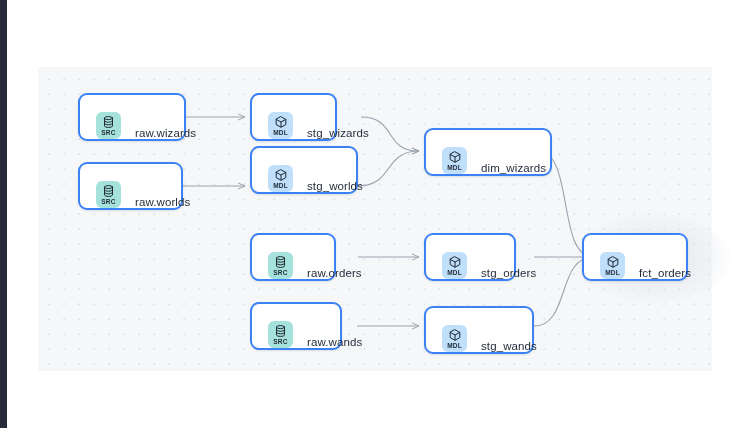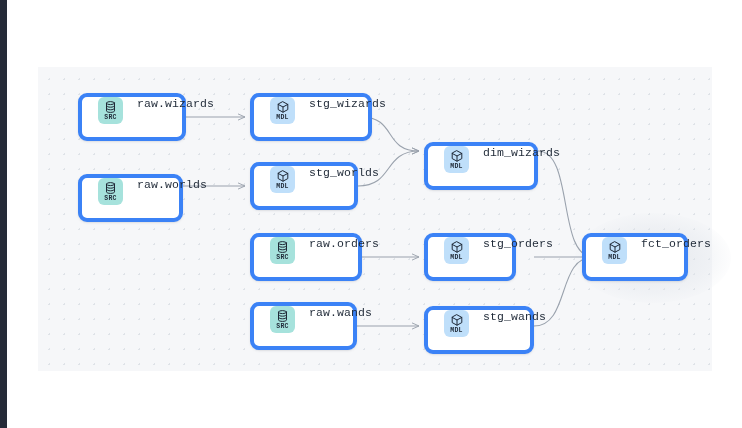--- a/index.html
+++ b/index.html
@@ -46,28 +46,27 @@
     border-radius: 50%;
     background: radial-gradient(ellipse at center,
                 rgba(218,222,229,0.62) 0%,
                 rgba(226,230,236,0.34) 52%,
                 rgba(246,247,249,0) 76%);
     pointer-events: none;
   }
   .node {
     position: absolute;
     display: flex;
-    align-items: flex-start;
+    align-items: flex-end;
     background: #ffffff;
-    border: 4px solid #3b82f6;
+    border: 2px solid #3b82f6;
     border-radius: 9px;
     box-shadow: 0 1px 3px rgba(26,32,44,0.07), 0 1px 1px rgba(26,32,44,0.04);
     padding-left: 16px;
     cursor: pointer;
-    font-family: Liberation Mono, monospace;
   }
   .badge {
     flex: 0 0 auto;
     width: 25px; height: 27px;
     border-radius: 6px;
     display: flex;
     flex-direction: column;
     align-items: center;
     justify-content: center;
     gap: 0px;
@@ -127,68 +126,68 @@
           <svg width="11" height="12" viewBox="0 0 11 12" fill="none" stroke="#1f2937" stroke-width="1" stroke-linecap="round" stroke-linejoin="round">
             <ellipse cx="5.5" cy="2.1" rx="4" ry="1.5"></ellipse>
             <path d="M1.5 2.1 v7.8 c0 .83 1.79 1.5 4 1.5 s4-.67 4-1.5 V2.1"></path>
             <path d="M1.5 4.7 c0 .83 1.79 1.5 4 1.5 s4-.67 4-1.5"></path>
             <path d="M1.5 7.3 c0 .83 1.79 1.5 4 1.5 s4-.67 4-1.5"></path>
           </svg>
           <div class="badge-text">SRC</div>
         </div>
         <div class="node-label">raw.wizards</div>
       </div>
-      <div class="node" style="left: 78px; top: 162px; width: 105px; height: 48px; margin-top: 12px;">
+      <div class="node" style="left: 78px; top: 162px; width: 105px; height: 48px;">
         <div class="badge src">
           <svg width="11" height="12" viewBox="0 0 11 12" fill="none" stroke="#1f2937" stroke-width="1" stroke-linecap="round" stroke-linejoin="round">
             <ellipse cx="5.5" cy="2.1" rx="4" ry="1.5"></ellipse>
             <path d="M1.5 2.1 v7.8 c0 .83 1.79 1.5 4 1.5 s4-.67 4-1.5 V2.1"></path>
             <path d="M1.5 4.7 c0 .83 1.79 1.5 4 1.5 s4-.67 4-1.5"></path>
             <path d="M1.5 7.3 c0 .83 1.79 1.5 4 1.5 s4-.67 4-1.5"></path>
           </svg>
           <div class="badge-text">SRC</div>
         </div>
         <div class="node-label">raw.worlds</div>
       </div>
-      <div class="node" style="left: 250px; top: 233px; width: 112px; height: 48px;">
+      <div class="node" style="left: 250px; top: 233px; width: 86px; height: 48px;">
         <div class="badge src">
           <svg width="11" height="12" viewBox="0 0 11 12" fill="none" stroke="#1f2937" stroke-width="1" stroke-linecap="round" stroke-linejoin="round">
             <ellipse cx="5.5" cy="2.1" rx="4" ry="1.5"></ellipse>
             <path d="M1.5 2.1 v7.8 c0 .83 1.79 1.5 4 1.5 s4-.67 4-1.5 V2.1"></path>
             <path d="M1.5 4.7 c0 .83 1.79 1.5 4 1.5 s4-.67 4-1.5"></path>
             <path d="M1.5 7.3 c0 .83 1.79 1.5 4 1.5 s4-.67 4-1.5"></path>
           </svg>
           <div class="badge-text">SRC</div>
         </div>
         <div class="node-label">raw.orders</div>
       </div>
-      <div class="node" style="left: 250px; top: 302px; width: 107px; height: 48px;">
+      <div class="node" style="left: 250px; top: 302px; width: 92px; height: 48px;">
         <div class="badge src">
           <svg width="11" height="12" viewBox="0 0 11 12" fill="none" stroke="#1f2937" stroke-width="1" stroke-linecap="round" stroke-linejoin="round">
             <ellipse cx="5.5" cy="2.1" rx="4" ry="1.5"></ellipse>
             <path d="M1.5 2.1 v7.8 c0 .83 1.79 1.5 4 1.5 s4-.67 4-1.5 V2.1"></path>
             <path d="M1.5 4.7 c0 .83 1.79 1.5 4 1.5 s4-.67 4-1.5"></path>
             <path d="M1.5 7.3 c0 .83 1.79 1.5 4 1.5 s4-.67 4-1.5"></path>
           </svg>
           <div class="badge-text">SRC</div>
         </div>
         <div class="node-label">raw.wands</div>
       </div>
-      <div class="node" style="left: 250px; top: 93px; width: 122px; height: 48px;">
+      <div class="node" style="left: 250px; top: 93px; width: 87px; height: 48px;">
         <div class="badge mdl">
           <svg width="12" height="12" viewBox="0 0 12 12" fill="none" stroke="#1f2937" stroke-width="1" stroke-linecap="round" stroke-linejoin="round">
             <path d="M6 .8 L10.8 3.4 V8.6 L6 11.2 L1.2 8.6 V3.4 Z"></path>
             <path d="M1.2 3.4 L6 6 L10.8 3.4"></path>
             <path d="M6 6 V11.2"></path>
           </svg>
           <div class="badge-text">MDL</div>
         </div>
         <div class="node-label">stg_wizards</div>
       </div>
-      <div class="node" style="left: 250px; top: 162px; width: 108px; height: 48px;">
+      <div class="node" style="left: 250px; top: 146px; width: 108px; height: 48px;">
         <div class="badge mdl">
           <svg width="12" height="12" viewBox="0 0 12 12" fill="none" stroke="#1f2937" stroke-width="1" stroke-linecap="round" stroke-linejoin="round">
             <path d="M6 .8 L10.8 3.4 V8.6 L6 11.2 L1.2 8.6 V3.4 Z"></path>
             <path d="M1.2 3.4 L6 6 L10.8 3.4"></path>
             <path d="M6 6 V11.2"></path>
           </svg>
           <div class="badge-text">MDL</div>
         </div>
         <div class="node-label">stg_worlds</div>
       </div>
@@ -207,21 +206,21 @@
         <div class="badge mdl">
           <svg width="12" height="12" viewBox="0 0 12 12" fill="none" stroke="#1f2937" stroke-width="1" stroke-linecap="round" stroke-linejoin="round">
             <path d="M6 .8 L10.8 3.4 V8.6 L6 11.2 L1.2 8.6 V3.4 Z"></path>
             <path d="M1.2 3.4 L6 6 L10.8 3.4"></path>
             <path d="M6 6 V11.2"></path>
           </svg>
           <div class="badge-text">MDL</div>
         </div>
         <div class="node-label">stg_wands</div>
       </div>
-      <div class="node" style="left: 424px; top: 142px; width: 114px; height: 48px;">
+      <div class="node" style="left: 424px; top: 128px; width: 128px; height: 48px;">
         <div class="badge mdl">
           <svg width="12" height="12" viewBox="0 0 12 12" fill="none" stroke="#1f2937" stroke-width="1" stroke-linecap="round" stroke-linejoin="round">
             <path d="M6 .8 L10.8 3.4 V8.6 L6 11.2 L1.2 8.6 V3.4 Z"></path>
             <path d="M1.2 3.4 L6 6 L10.8 3.4"></path>
             <path d="M6 6 V11.2"></path>
           </svg>
           <div class="badge-text">MDL</div>
         </div>
         <div class="node-label">dim_wizards</div>
       </div>

